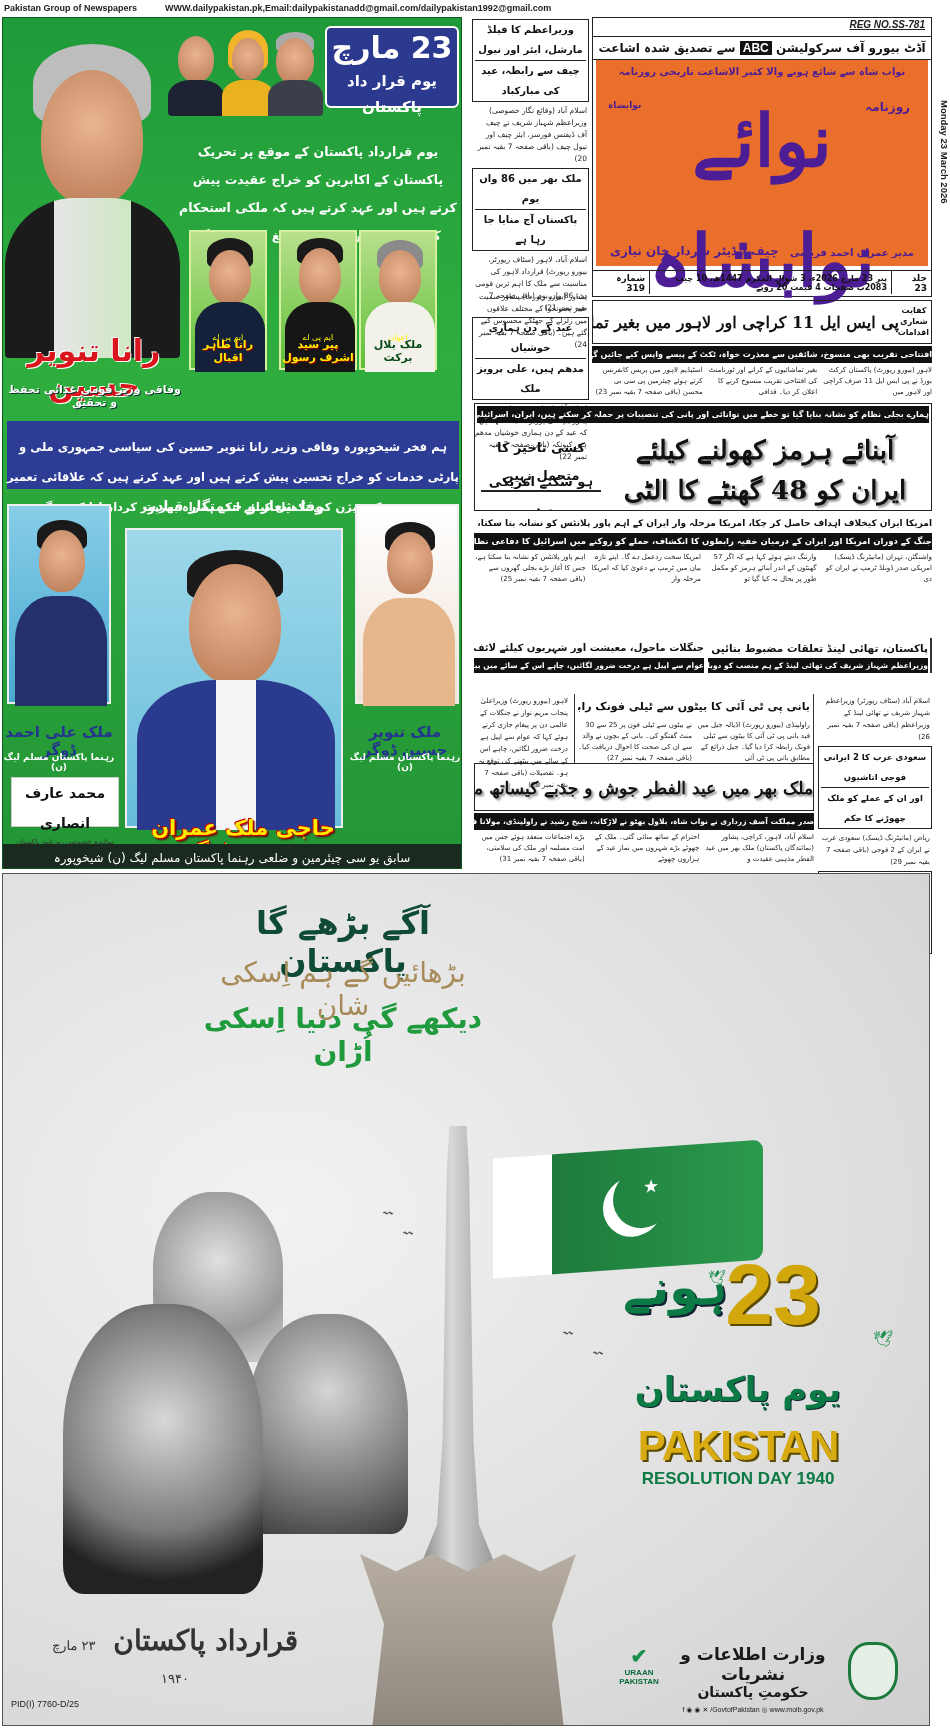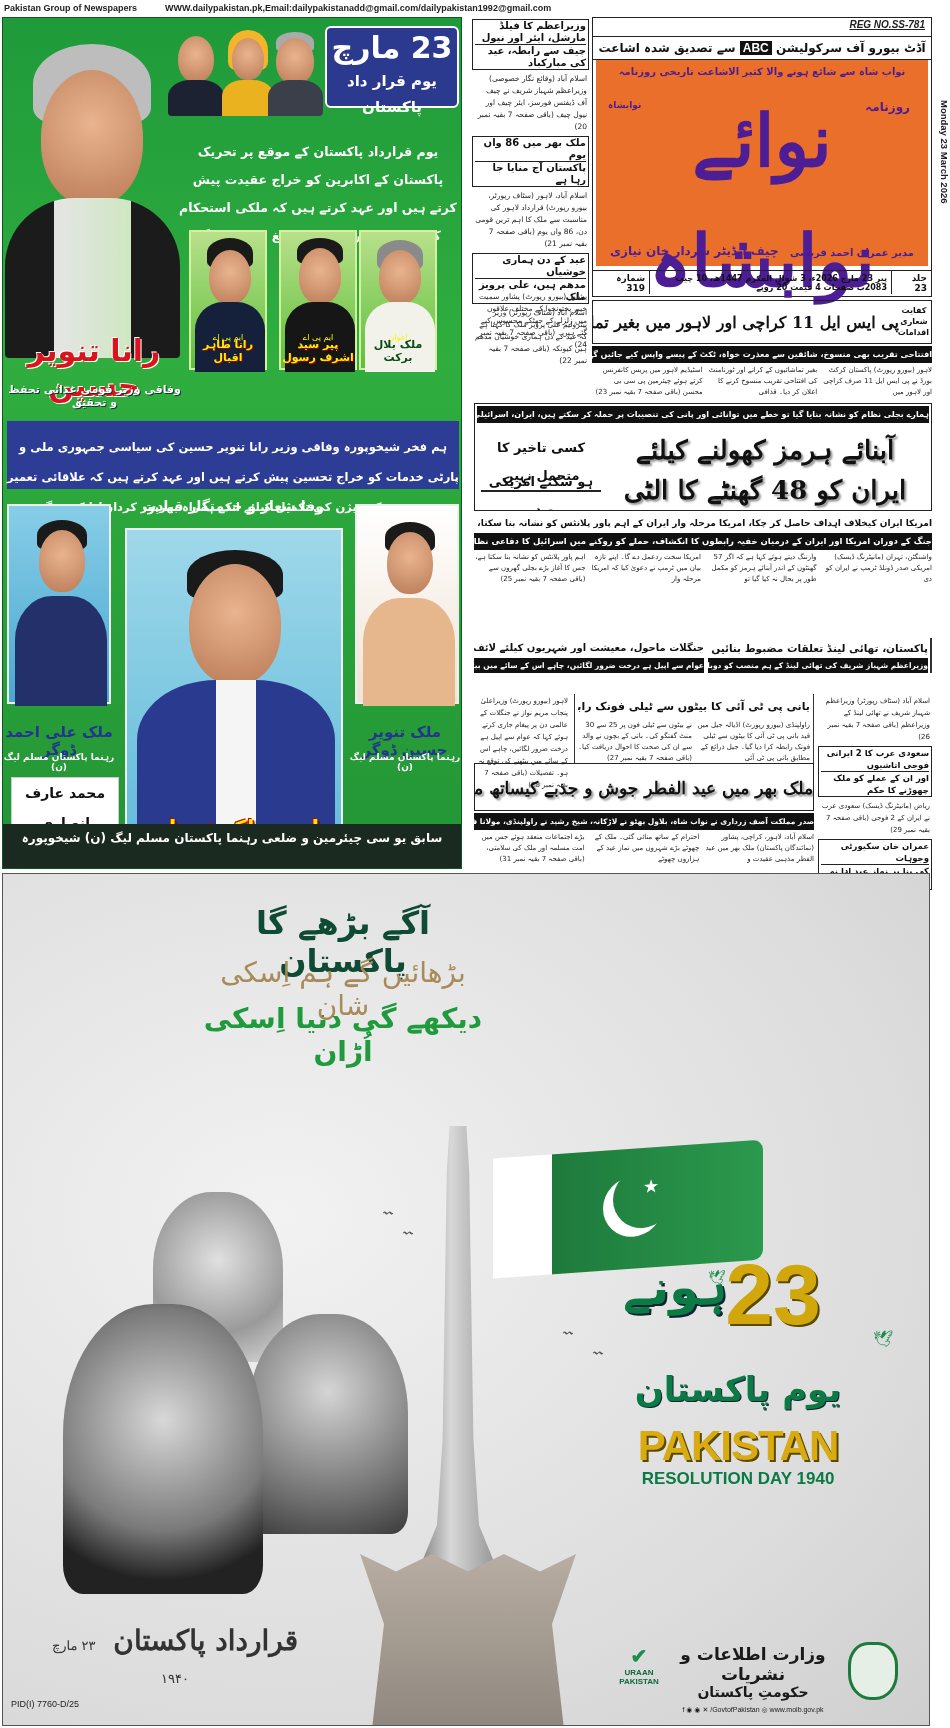--- a/index.html
+++ b/index.html
@@ -25,25 +25,25 @@
 .cand .rl{position:absolute;bottom:26px;left:0;width:100%;text-align:center;direction:rtl;font-size:8px;color:#fff200}
 .blue-band{position:absolute;left:4px;top:403px;width:452px;height:68px;background:#2d3c95;color:#fff;direction:rtl;text-align:center;font-size:11.5px;font-weight:bold;line-height:30px;padding-top:11px}
 .slogan{position:absolute;left:100px;top:480px;width:260px;color:#fff;direction:rtl;text-align:center;font-size:14px;font-weight:bold}
 .side-photo{position:absolute;background:linear-gradient(#87cde8,#4aa9cf);border:2px solid #eee}
 .side-name{position:absolute;color:#24348f;font-size:15px;font-weight:bold;direction:rtl;text-align:center}
 .side-role{position:absolute;color:#fff;font-size:9px;font-weight:bold;direction:rtl;text-align:center}
 .arif{position:absolute;left:8px;top:759px;width:108px;height:50px;background:#fff;border:1px solid #ccc;text-align:center;direction:rtl}
 .arif .n{font-size:14px;font-weight:bold;color:#111;line-height:30px}
 .arif .r{font-size:7px;color:#333}
 .main-name{position:absolute;left:135px;top:798px;width:210px;color:#ffec00;font-size:21px;font-weight:bold;direction:rtl;text-align:center;text-shadow:1px 1px 0 #c00,-1px -1px 0 #c00,2px 2px 2px #600}
-.ad1-foot{position:absolute;left:0;bottom:0;width:100%;height:44px;background:#1b2a20;color:#fff;font-size:12px;font-weight:bold;direction:rtl;text-align:center;line-height:28px}
+.ad1-foot{position:absolute;left:0;bottom:0;width:100%;height:24px;background:#1b2a20;color:#fff;font-size:12px;font-weight:normal;direction:rtl;text-align:center;line-height:28px}
 
 .newscol{left:472px;top:17px;width:117px;height:310px;direction:rtl;font-size:8px}
 .hbox{border:1px solid #222;margin:2px 0;padding:0 2px}
-.hbox .h{font-size:10px;font-weight:bold;text-align:right;line-height:12px;border-bottom:1px solid #222}
+.hbox .h{font-size:10px;font-weight:bold;text-align:center;line-height:20px;border-bottom:1px solid #222}
 .hbox .h:last-child{border-bottom:none}
 .body-txt{font-size:7.5px;line-height:12px;text-align:right;color:#222;padding:1px 2px}
 .masthead{left:592px;top:17px;width:340px;height:280px;border:1px solid #222}
 .reg{position:absolute;right:6px;top:1px;font-family:"Liberation Sans",sans-serif;font-size:10px;font-style:italic;font-weight:bold;text-decoration:underline;color:#222}
 .abc-line{position:absolute;left:0;top:18px;width:100%;text-align:center;direction:rtl;font-size:12px;font-weight:bold;border-top:1px solid #222;border-bottom:1px solid #222;line-height:22px}
 .abc{background:#111;color:#fff;padding:0 3px;font-family:"Liberation Sans",sans-serif}
 .orange{position:absolute;left:3px;top:42px;width:332px;height:206px;background:#ea6f2a;color:#4c1d95;direction:rtl;text-align:center}
 .orange .tag{font-size:10px;font-weight:bold;margin-top:6px}
 .orange .logo{font-size:72px;font-weight:bold;line-height:120px;margin-top:4px;font-family:"DejaVu Serif",serif;letter-spacing:-2px}
 .orange .rz{position:absolute;right:18px;top:40px;font-size:12px;font-weight:bold}

